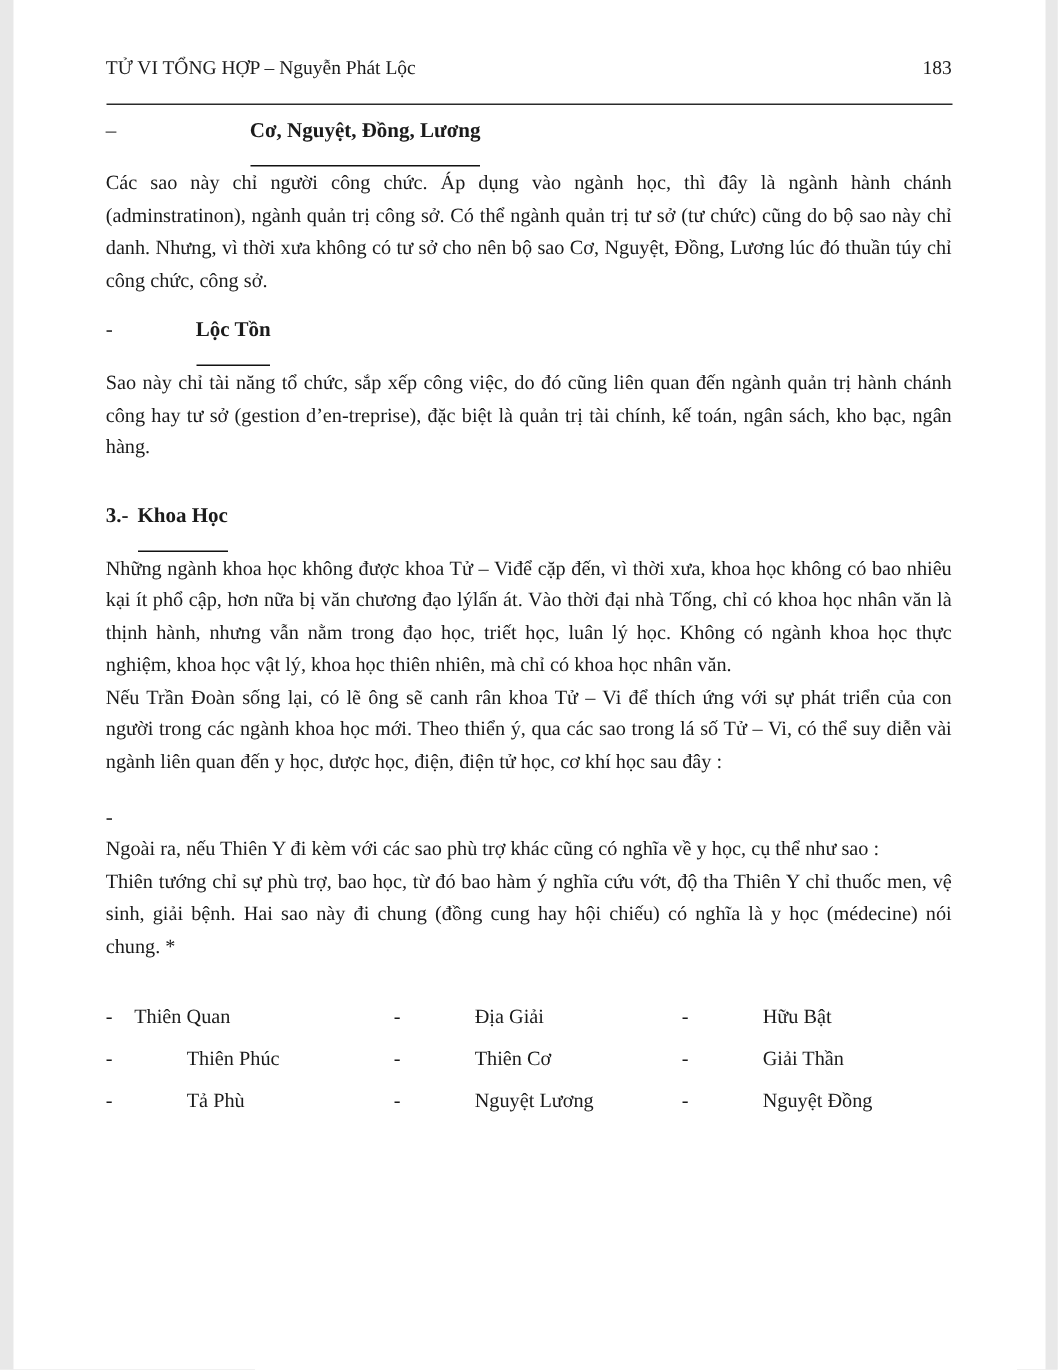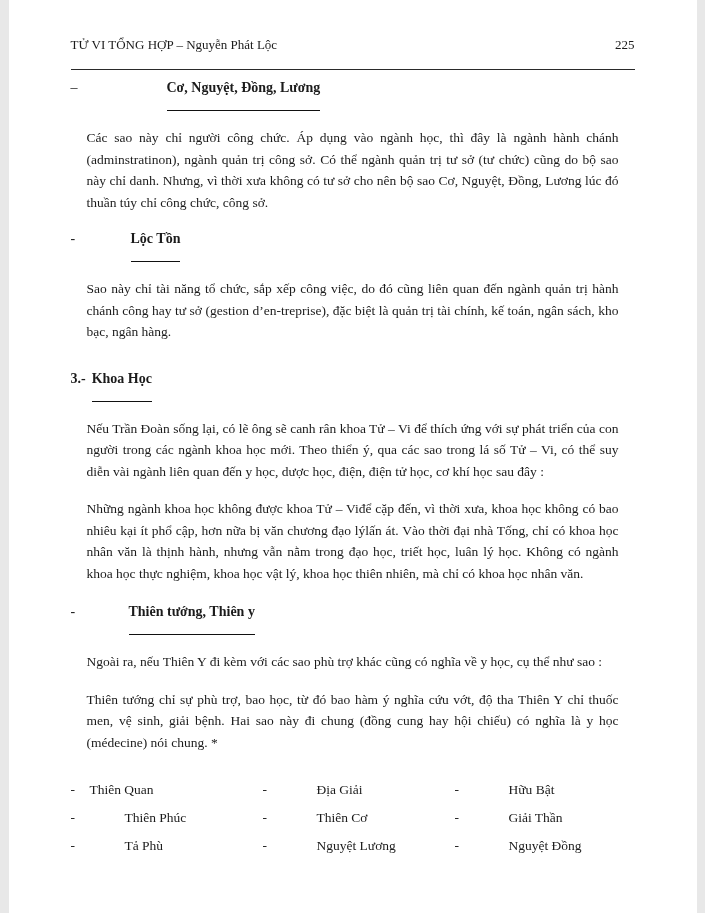--- a/index.html
+++ b/index.html
@@ -43,21 +43,21 @@
   }
   .h-cnl { margin-top: 8px; }
   .h-cnl .dash { width: 96px; }
   .h-lt  { margin-top: 14px; }
   .h-lt  .dash { width: 60px; }
   .h-kh  { margin-top: 26px; }
   .h-kh  .prefix { margin-right: 6px; }
   .h-tt  { margin-top: 18px; }
   .h-tt  .dash { width: 58px; }
   p.body-par {
-    margin: 16px;
+    margin: 0;
     text-align: justify;
   }
   .p1 { margin-top: 7px; }
   .p2 { margin-top: 30px; }
   .p3 { margin-top: 23px; }
   .p4 { margin-top: 28px; }
   .p5 { margin-top: 23px; }
   .p6 { margin-top: 27px; text-align: left; }
   .star-list { margin-top: 29px; }
   .star-row {
@@ -78,21 +78,21 @@
   }
   .star-row:first-child .star-cell:first-child .bullet { width: 19px; }
 </style>
 </head>
 <body>
 
 <div class="page">
 
   <div class="running-header">
     <span>TỬ VI TỔNG HỢP – Nguyễn Phát Lộc</span>
-    <span>225</span>
+    <span>183</span>
   </div>
 
   <hr class="header-rule">
 
   <div class="heading-row h-cnl">
     <span class="dash">–</span>
     <span class="uline">Cơ, Nguyệt, Đồng, Lương</span>
   </div>
 
   <p class="body-par p1">Các sao này chỉ người công chức. Áp dụng vào ngành học, thì đây là ngành hành chánh (adminstratinon), ngành quản trị  công sở. Có thể ngành quản trị tư sở (tư chức) cũng do bộ sao này chỉ danh. Nhưng, vì thời xưa không có tư sở cho nên bộ sao Cơ, Nguyệt, Đồng, Lương lúc đó thuần túy chỉ công chức, công sở.</p>
@@ -102,27 +102,26 @@
     <span class="uline">Lộc Tồn</span>
   </div>
 
   <p class="body-par p2">Sao này chỉ tài năng tổ chức, sắp xếp công việc, do đó cũng liên quan đến ngành quản trị hành chánh công hay tư sở (gestion d’en-treprise), đặc biệt là quản trị tài chính, kế toán, ngân sách, kho bạc, ngân hàng.</p>
 
   <div class="heading-row h-kh">
     <span class="prefix">3.-</span>
     <span class="uline">Khoa Học</span>
   </div>
 
+  <p class="body-par p3">Những ngành khoa học không được khoa Tử – Viđể cặp đến, vì thời xưa, khoa học không có bao nhiêu kại ít phổ cập, hơn nữa bị văn chương đạo lýlấn át. Vào thời đại nhà Tống, chỉ có khoa học nhân văn là thịnh hành, nhưng vẫn nằm trong đạo học, triết học, luân lý học. Không có ngành khoa học thực nghiệm, khoa học vật lý, khoa học thiên nhiên, mà chỉ có khoa học nhân văn.</p>
+
   <p class="body-par p4">Nếu Trần Đoàn sống lại, có lẽ ông sẽ canh rân khoa Tử – Vi để thích ứng với sự phát triển của con người trong các ngành khoa học mới. Theo thiển ý, qua các sao trong lá số Tử – Vi, có thể suy diễn vài ngành liên quan đến y học, dược học, điện, điện tử học, cơ khí học sau đây :</p>
-
-  <p class="body-par p3">Những ngành khoa học không được khoa Tử – Viđể cặp đến, vì thời xưa, khoa học không có bao nhiêu kại ít phổ cập, hơn nữa bị văn chương đạo lýlấn át. Vào thời đại nhà Tống, chỉ có khoa học nhân văn là thịnh hành, nhưng vẫn nằm trong đạo học, triết học, luân lý học. Không có ngành khoa học thực nghiệm, khoa học vật lý, khoa học thiên nhiên, mà chỉ có khoa học nhân văn.</p>
 
   <div class="heading-row h-tt">
     <span class="dash">-</span>
-    <span class="uline">Thiên tướng, Thiên y</span>
   </div>
 
   <p class="body-par p6">Ngoài ra, nếu Thiên Y đi kèm với các sao phù trợ khác cũng có nghĩa về y học, cụ thể như sao :</p>
 
   <p class="body-par p5">Thiên tướng chỉ sự phù trợ, bao học, từ đó bao hàm ý nghĩa cứu vớt, độ tha Thiên Y chỉ thuốc men, vệ sinh, giải bệnh. Hai sao này đi chung (đồng cung hay hội chiếu) có nghĩa là y học (médecine) nói chung. *</p>
 
   <div class="star-list">
     <div class="star-row">
       <span class="star-cell">
         <span class="bullet">-</span>

